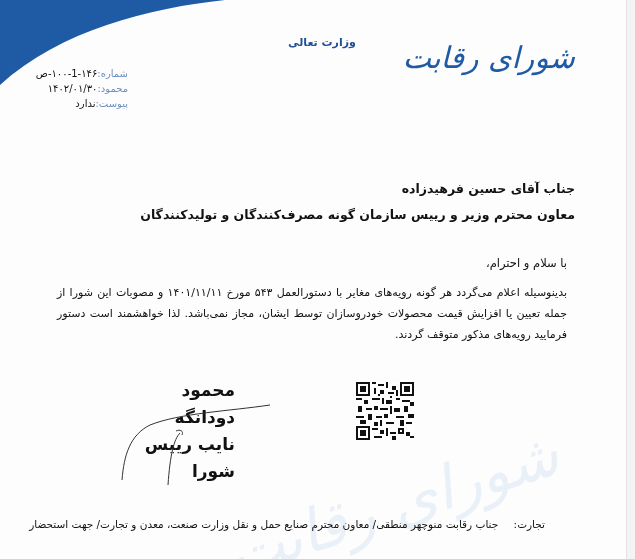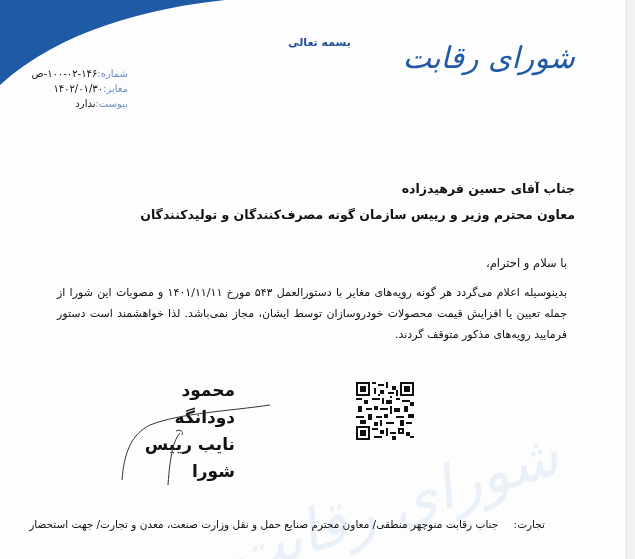--- a/index.html
+++ b/index.html
@@ -37,28 +37,28 @@
 
 <div class="page">
 
   <svg class="corner-curve" width="330" height="90" viewBox="0 0 330 90">
     <path d="M0 0 L225 0 C150 8 60 30 0 85 Z" fill="#1f5aa5"></path>
   </svg>
 
   <div class="right-edge"></div>
 
   <div class="logo">شورای رقابت</div>
-  <div class="basmala">بسمه تعالی</div>
+  <div class="basmala">وزارت تعالی</div>
 
   <div class="meta">
     <div class="row">
-      <span class="lbl">شماره:</span><span class="val">۱۴۶-۰۲-۱۰۰-ص</span>
+      <span class="lbl">شماره:</span><span class="val">۱۴۶-1-۱۰۰-ص</span>
     </div>
     <div class="row">
-      <span class="lbl">مغایر:</span><span class="val">۱۴۰۲/۰۱/۳۰</span>
+      <span class="lbl">محمود:</span><span class="val">۱۴۰۲/۰۱/۳۰</span>
     </div>
     <div class="row">
       <span class="lbl">پیوست:</span><span class="val">ندارد</span>
     </div>
   </div>
 
   <div class="recipient">
     <div>جناب آقای حسین فرهیدزاده</div>
     <div>معاون محترم وزیر و رییس سازمان گونه مصرف‌کنندگان و تولیدکنندگان</div>
   </div>

